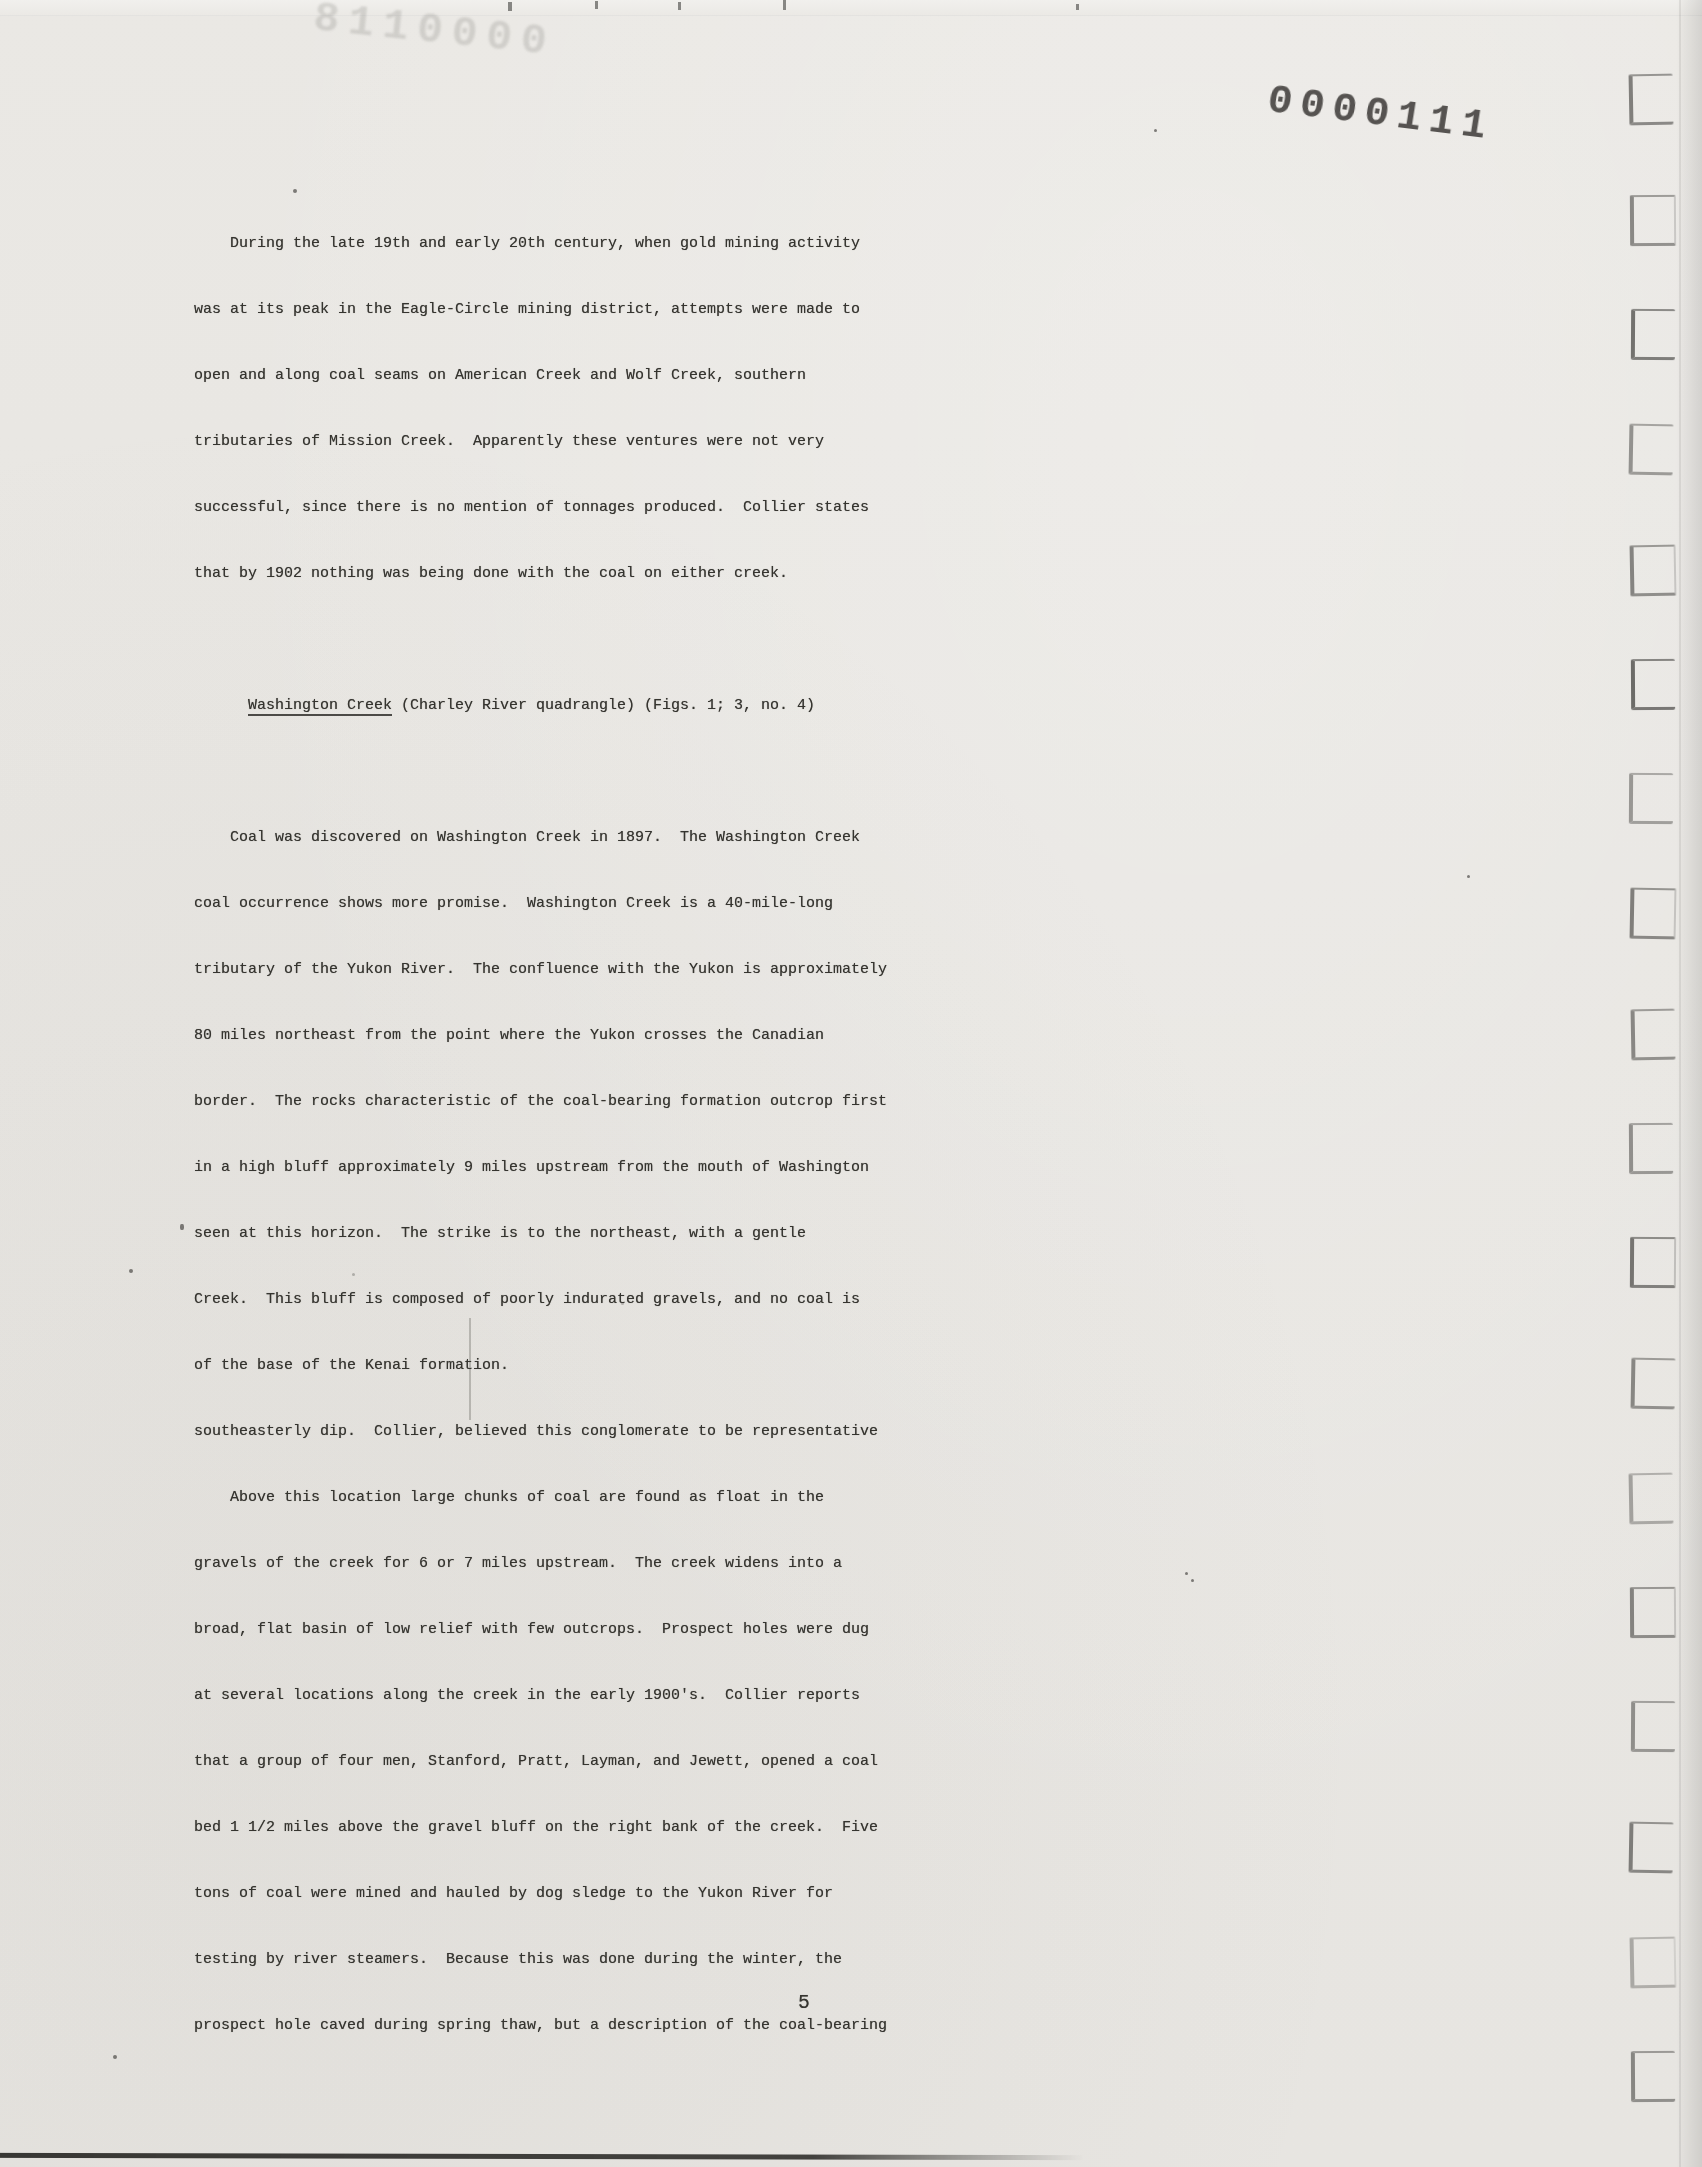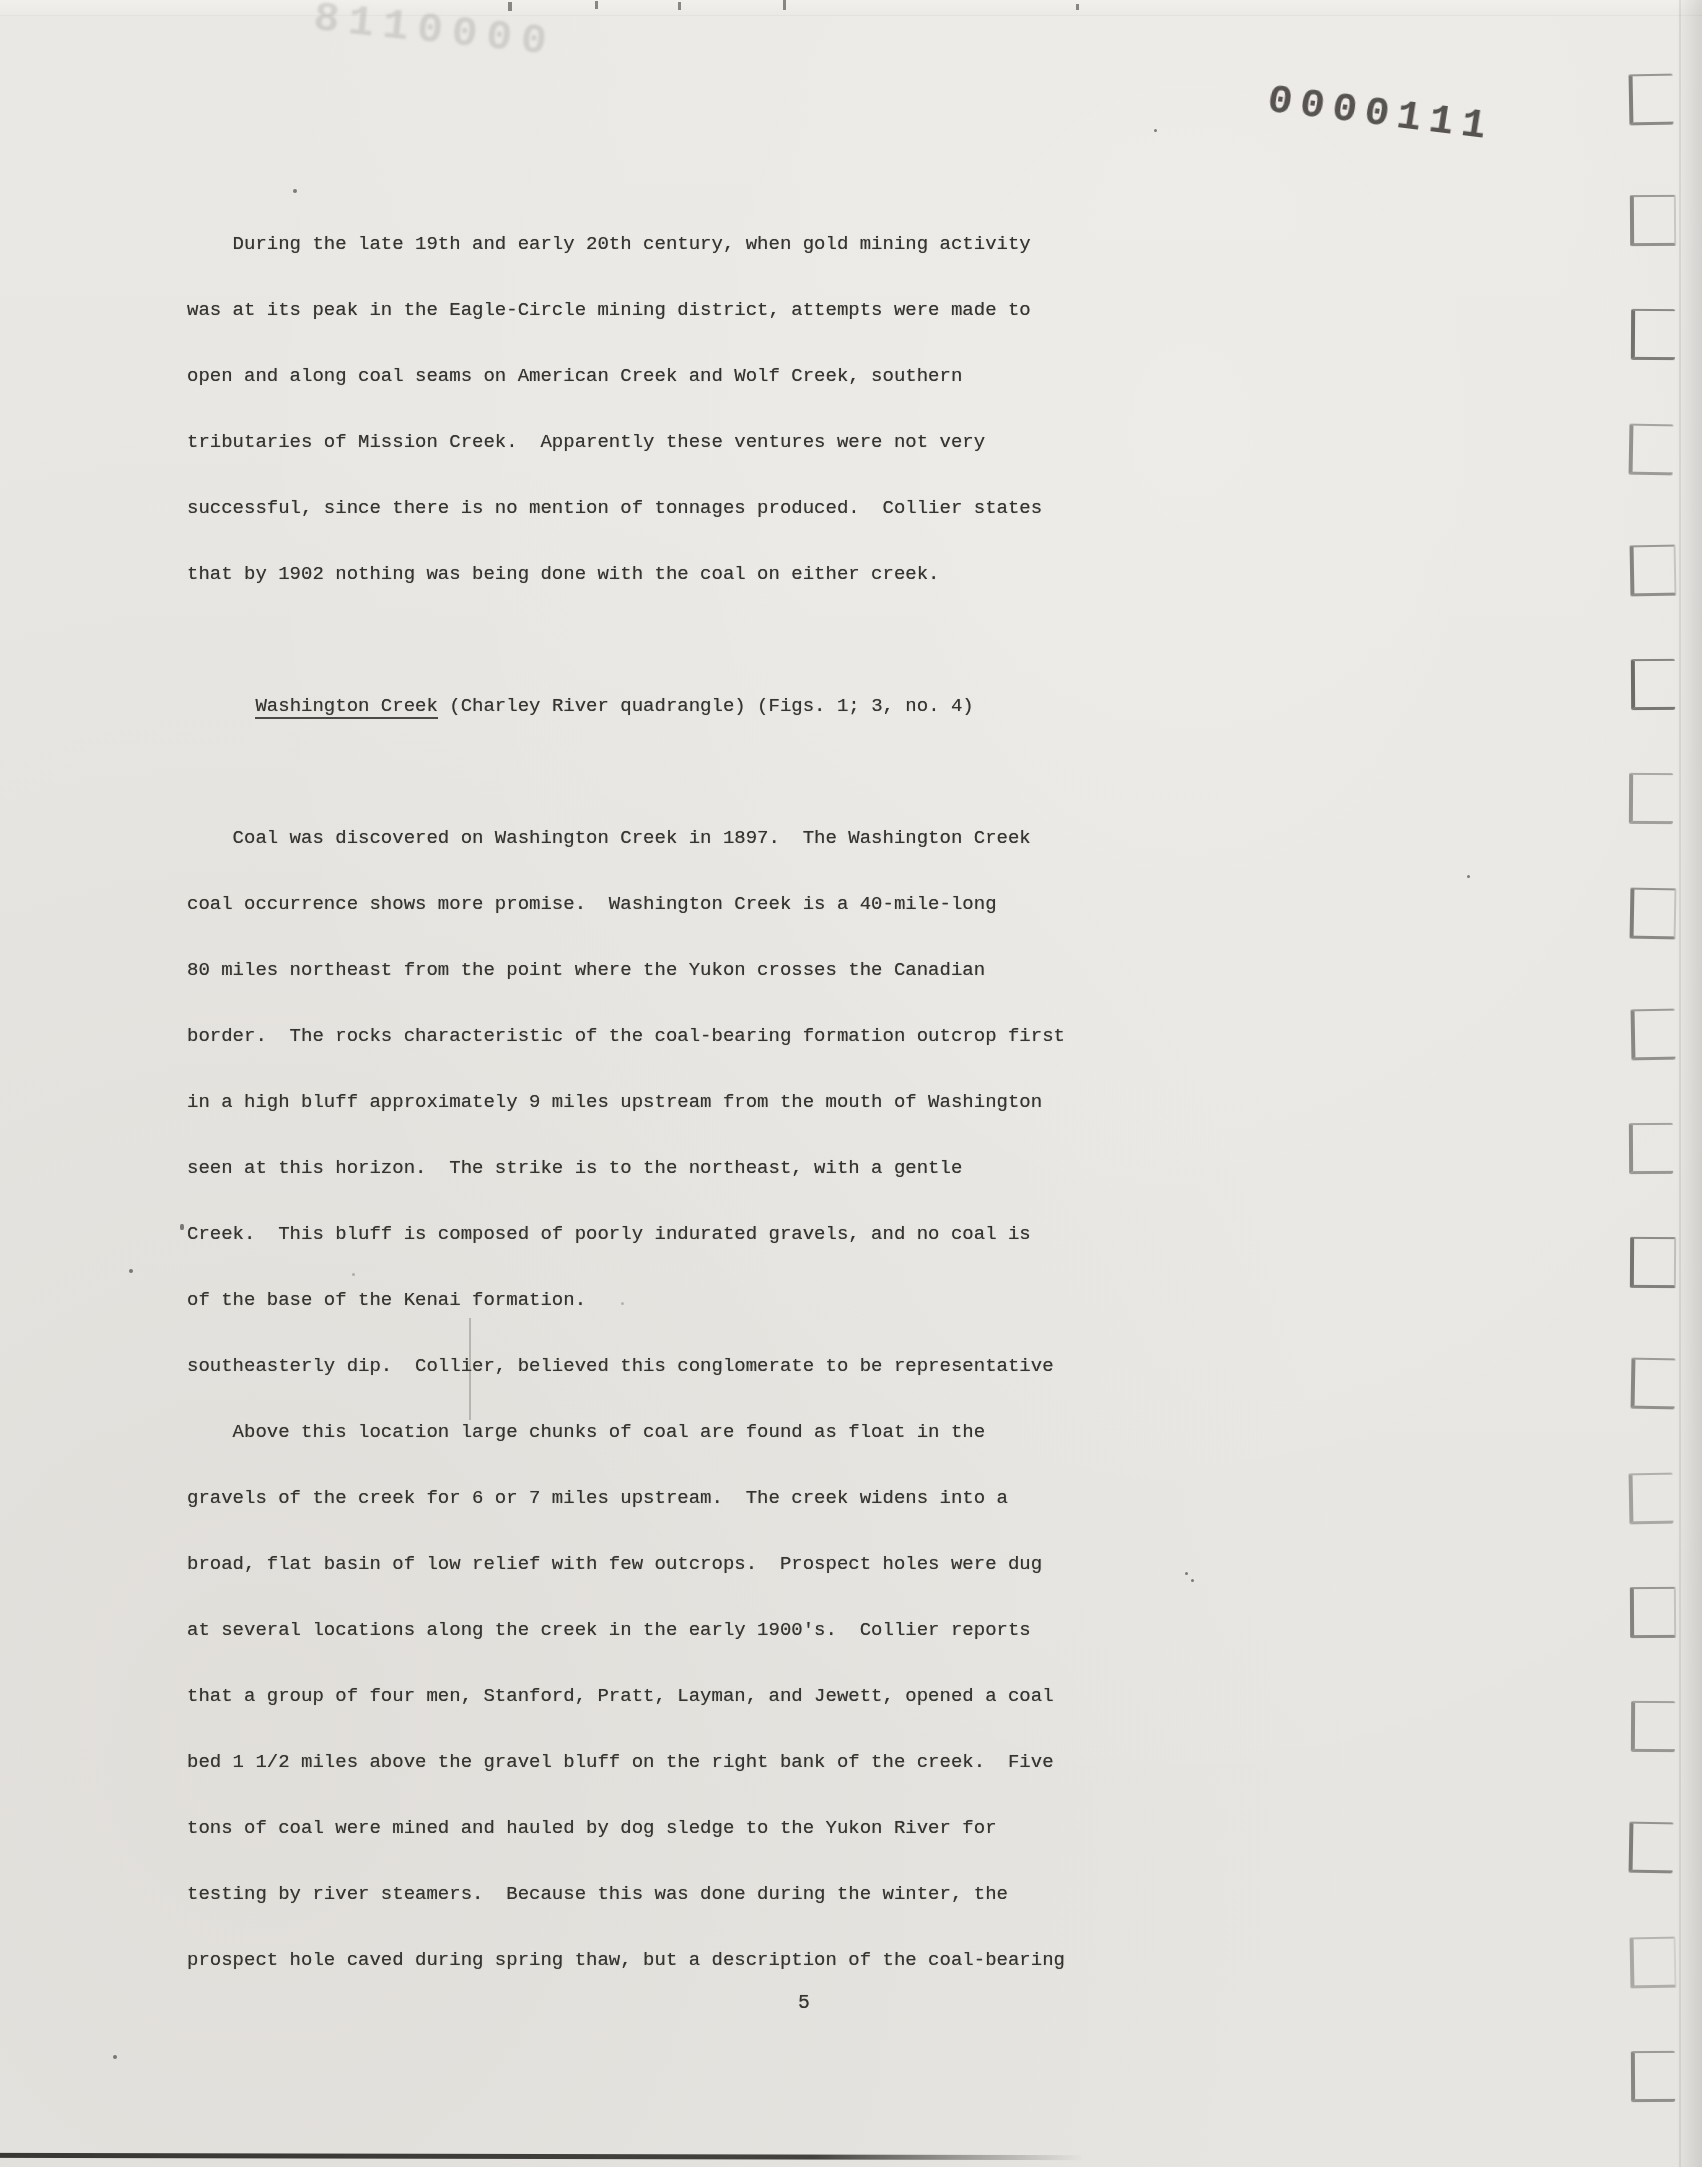--- a/index.html
+++ b/index.html
@@ -32,22 +32,22 @@
   }
   .stamp-serial{
     position:absolute;left:1267px;top:91px;
     font-size:41px;font-weight:bold;letter-spacing:7.9px;
     color:rgba(52,50,48,0.82);
     transform:rotate(7deg) skewX(-2deg);
     filter:blur(0.5px);
     white-space:pre;
   }
   .textblock{
-    position:absolute;left:187px;top:211px;width:1162px;
-    font-size:19px;line-height:66px;
+    position:absolute;left:194px;top:211px;width:1162px;
+    font-size:15px;line-height:66px;
     color:#35342f;
     text-shadow:0 0 0.7px rgba(45,44,40,0.6);
   }
   .tline{white-space:pre;}
   .hl-underline{
     border-bottom:2px solid rgba(48,47,43,0.85);
     padding-bottom:0;
   }
   .page-number{
     position:absolute;left:798px;top:1992px;
@@ -101,20 +101,21 @@
     <div class="tline">was at its peak in the Eagle-Circle mining district, attempts were made to</div>
     <div class="tline">open and along coal seams on American Creek and Wolf Creek, southern</div>
     <div class="tline">tributaries of Mission Creek.  Apparently these ventures were not very</div>
     <div class="tline">successful, since there is no mention of tonnages produced.  Collier states</div>
     <div class="tline">that by 1902 nothing was being done with the coal on either creek.</div>
     <div class="tline">
       <span class="hl-underline">Washington Creek</span><span> (Charley River quadrangle) (Figs. 1; 3, no. 4)</span>
     </div>
     <div class="tline">    Coal was discovered on Washington Creek in 1897.  The Washington Creek</div>
     <div class="tline">coal occurrence shows more promise.  Washington Creek is a 40-mile-long</div>
+    <div class="tline">tributary of the Yukon River.  The confluence with the Yukon is approximately</div>
     <div class="tline">80 miles northeast from the point where the Yukon crosses the Canadian</div>
     <div class="tline">border.  The rocks characteristic of the coal-bearing formation outcrop first</div>
     <div class="tline">in a high bluff approximately 9 miles upstream from the mouth of Washington</div>
     <div class="tline">seen at this horizon.  The strike is to the northeast, with a gentle</div>
     <div class="tline">Creek.  This bluff is composed of poorly indurated gravels, and no coal is</div>
     <div class="tline">of the base of the Kenai formation.</div>
     <div class="tline">southeasterly dip.  Collier, believed this conglomerate to be representative</div>
     <div class="tline">    Above this location large chunks of coal are found as float in the</div>
     <div class="tline">gravels of the creek for 6 or 7 miles upstream.  The creek widens into a</div>
     <div class="tline">broad, flat basin of low relief with few outcrops.  Prospect holes were dug</div>

